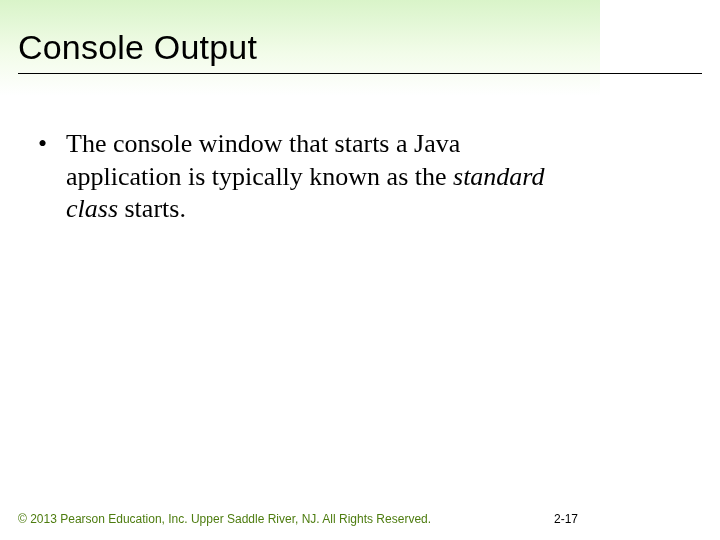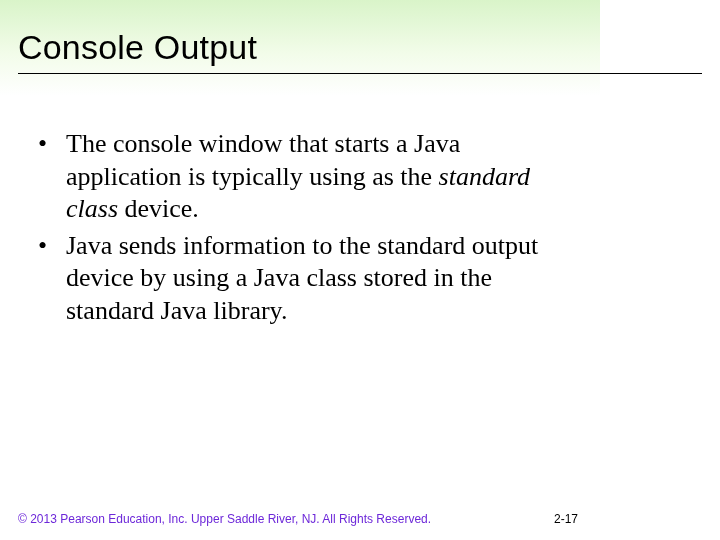--- a/index.html
+++ b/index.html
@@ -59,21 +59,21 @@
     line-height: 1.25;
     color: #000;
   }
   .italic { font-style: italic; }
   .footer {
     position: absolute;
     left: 18px;
     bottom: 14px;
     font-family: Arial, Helvetica, sans-serif;
     font-size: 12px;
-    color: #6d28d9;
+    color: #4d7c0f;
   }
   .pagenum {
     position: absolute;
     right: 22px;
     bottom: 14px;
     font-family: Arial, Helvetica, sans-serif;
     font-size: 12px;
     color: #000;
     text-align: center;
   }
@@ -83,23 +83,20 @@
 
 <div class="slide">
   <div class="header-band">
     <div class="title">Console Output</div>
     <div class="underline"></div>
   </div>
 
   <div class="body">
     <ul class="bullets">
       <li>
-        <span>The console window that starts a Java application is typically using as the </span><span class="italic">standard class</span><span> device.</span>
-      </li>
-      <li>
-        <span>Java sends information to the standard output device by using a Java class stored in the standard Java library.</span><span class="italic"></span><span></span>
+        <span>The console window that starts a Java application is typically known as the </span><span class="italic">standard class</span><span> starts.</span>
       </li>
     </ul>
   </div>
 
   <div class="footer">© 2013 Pearson Education, Inc. Upper Saddle River, NJ. All Rights Reserved.</div>
   <div class="pagenum">2-17</div>
 </div>
 
 </body></html>

